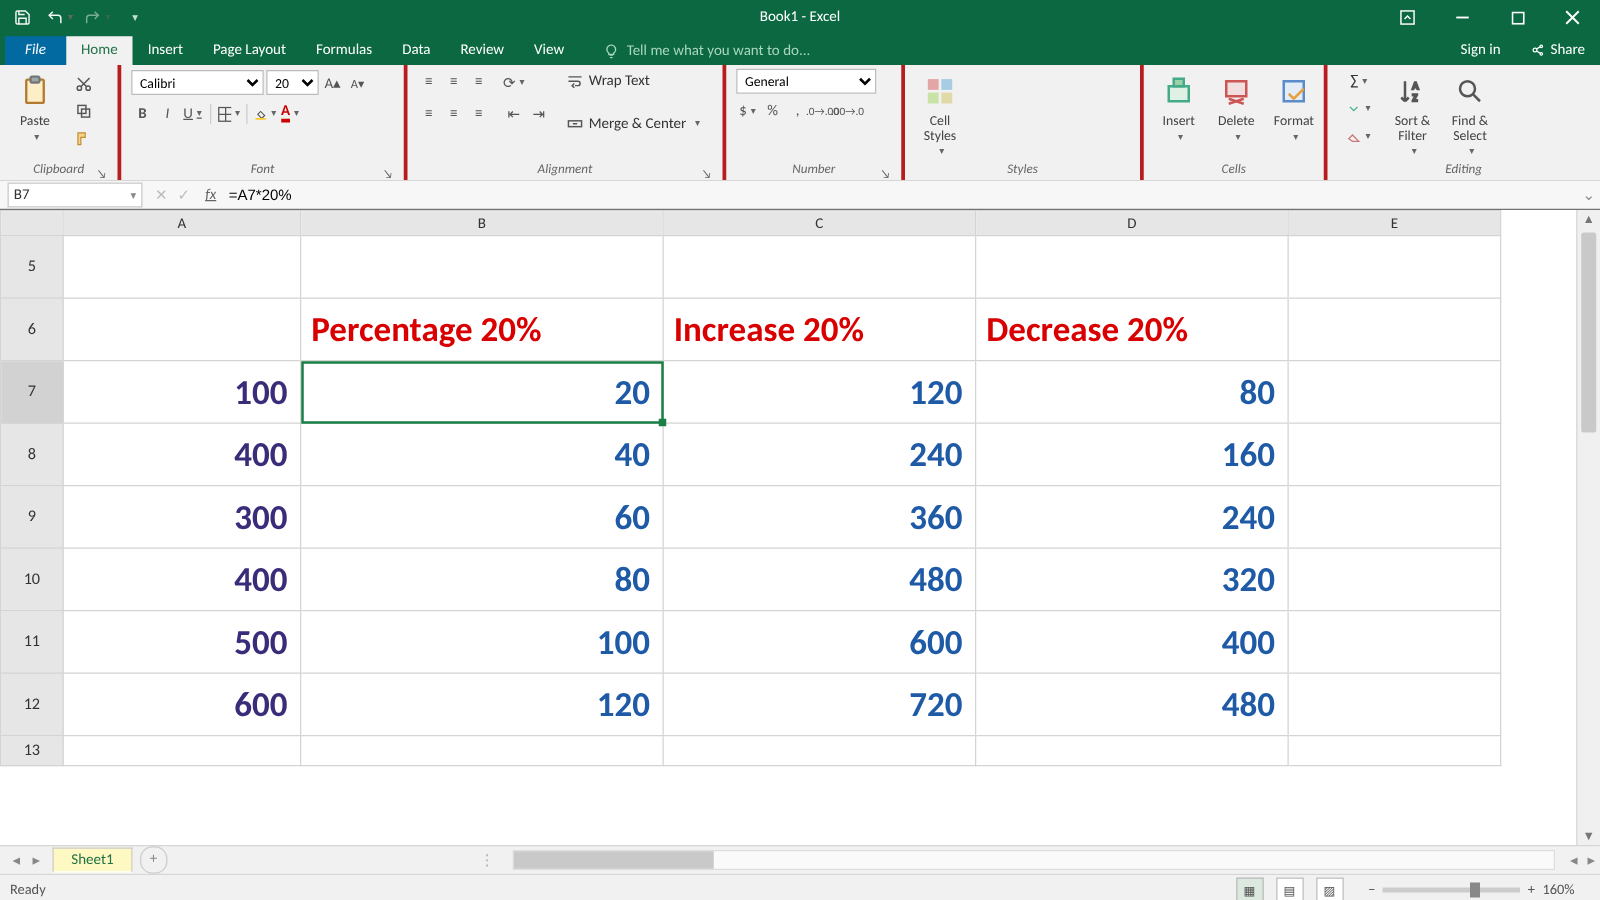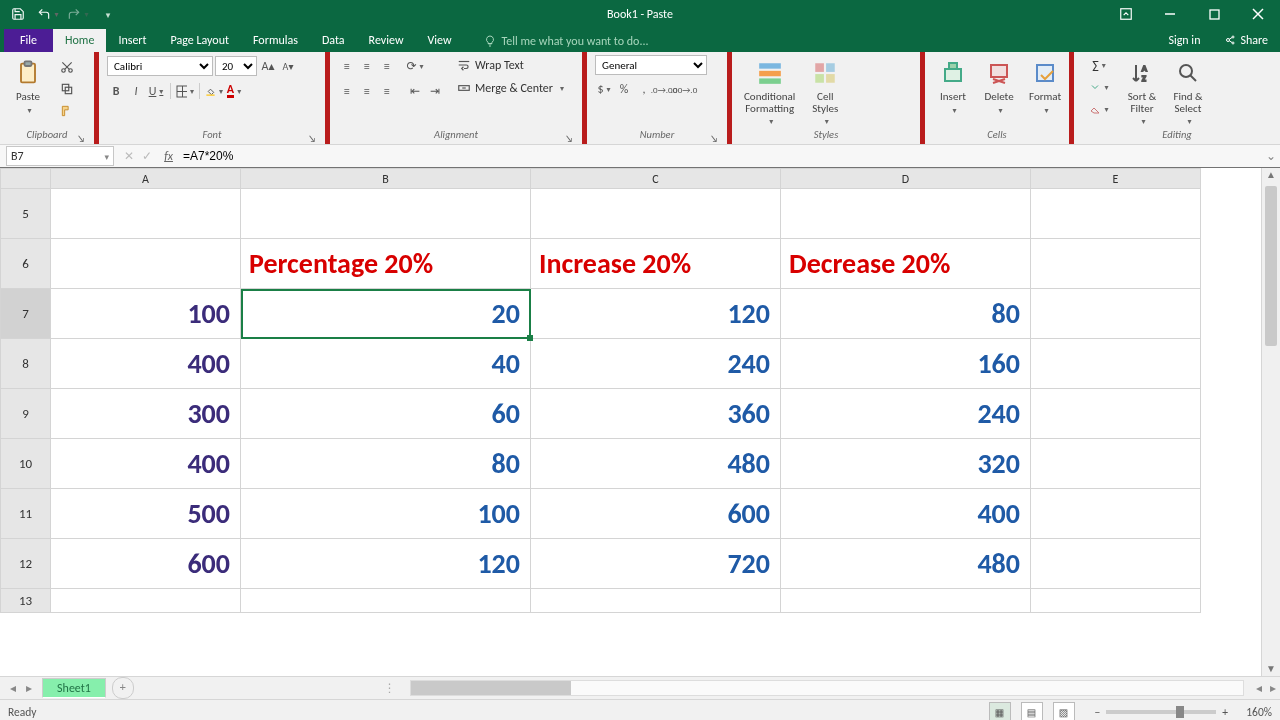--- a/index.html
+++ b/index.html
@@ -5,28 +5,28 @@
   html, body { margin:0; padding:0; font-family:"Segoe UI","Calibri",sans-serif; font-size:12px; background:#fff; color:#333; overflow:hidden; height:720px; width:1280px; }
   .titlebar { height:28px; background:#0b6841; color:#fff; display:flex; align-items:center; position:relative; }
   .titlebar .qat { display:flex; align-items:center; gap:6px; margin-left:6px; }
   .titlebar .qbtn { width:24px; height:22px; display:flex; align-items:center; justify-content:center; cursor:pointer; opacity:.95; }
   .titlebar .title { position:absolute; left:0; right:0; text-align:center; font-size:12px; color:#fff; pointer-events:none; }
   .titlebar .winctl { margin-left:auto; display:flex; align-items:center; }
   .titlebar .wbtn { width:44px; height:28px; display:flex; align-items:center; justify-content:center; cursor:pointer; font-size:14px; }
 
   .tabsbar { height:24px; background:#0b6841; display:flex; align-items:flex-end; padding-left:4px; }
   .tab { padding:4px 12px 5px; color:#fff; font-size:12px; cursor:pointer; }
-  .tab.file { background:#4c1d95; color:#fff; padding:4px 16px 5px; }
+  .tab.file { background:#0369a1; color:#fff; padding:4px 16px 5px;font-style:italic; }
   .tab.active { background:#f1f1f1; color:#217346; }
   .tellme { color:#a7d6bc; margin-left:12px; display:flex; align-items:center; gap:6px; padding:4px 8px; }
   .tabsbar .right { margin-left:auto; display:flex; align-items:center; color:#fff; }
   .rtab { padding:4px 12px 5px; cursor:pointer; display:flex; align-items:center; gap:4px;}
 
   .ribbon { height:92px; background:#f1f1f1; border-bottom:1px solid #d6d6d6; display:flex; }
-  .group { border-right:5px solid #b91c1c; padding:3px 8px 0; display:flex; flex-direction:column; position:relative; }
+  .group { border-right:3px solid #b91c1c; padding:3px 8px 0; display:flex; flex-direction:column; position:relative; }
   .group-body { flex:1; display:flex; align-items:flex-start; gap:6px; }
   .group-label { height:16px; font-size:10.5px; color:#666; text-align:center; position:relative;font-style:italic; }
   .group-label .launcher { position:absolute; right:0; bottom:2px; width:10px; height:10px; cursor:pointer; }
   .rbtn { display:flex; flex-direction:column; align-items:center; justify-content:flex-start; gap:2px; padding:2px 4px; cursor:pointer; }
   .rbtn .icon { width:32px; height:32px; display:flex; align-items:center; justify-content:center; }
   .rbtn .lbl { font-size:11px; color:#444; text-align:center; line-height:1.05; }
   .sbtn { min-width:20px; height:20px; display:inline-flex; align-items:center; justify-content:center; padding:0 3px; cursor:pointer; }
   .drop::after { content:"▾"; font-size:8px; margin-left:3px; color:#666; }
   .btnrow { display:flex; gap:2px; align-items:center; height:22px; }
   .ic { width:18px; height:18px; display:inline-flex; align-items:center; justify-content:center; cursor:pointer; font-size:12px; color:#555;}
@@ -57,21 +57,21 @@
   td.cell-sel { outline:2px solid #1a7f46; outline-offset:-2px; position:relative; }
   td.cell-sel::after { content:""; position:absolute; right:-3px; bottom:-3px; width:6px; height:6px; background:#1a7f46; }
   .page-break { border-right:1px dashed #555 !important; }
   .vscroll { width:18px; background:#f0f0f0; border-left:1px solid #d6d6d6; position:relative;}
   .vscroll .thumb { position:absolute; left:3px; right:3px; top:18px; height:160px; background:#c9c9c9; border-radius:2px;}
   .vscroll .arr { position:absolute; left:0; right:0; height:14px; text-align:center; font-size:10px; color:#777;}
   .vscroll .arr.up{ top:0;} .vscroll .arr.dn{ bottom:0;}
 
   .tabstrip { height:22px; border-top:1px solid #d6d6d6; background:#f1f1f1; display:flex; align-items:center; font-size:12px;}
   .tabstrip .nav { display:flex; gap:10px; padding:0 10px; color:#888;}
-  .tabstrip .sheet-tab { padding:2px 14px; background:#86efac; border:1px solid #ccc; border-bottom:1px solid #fff; margin-top:-1px; color:#217346; cursor:pointer;}
+  .tabstrip .sheet-tab { padding:2px 14px; background:#fef9c3; border:1px solid #ccc; border-bottom:1px solid #fff; margin-top:-1px; color:#217346; cursor:pointer;}
   .tabstrip .add { width:20px; height:20px; border:1px solid #ccc; border-radius:10px; margin-left:6px; text-align:center; line-height:18px; color:#888; cursor:pointer;}
   .tabstrip .hscroll { flex:1; margin:0 8px; height:14px; position:relative; border:1px solid #ddd; background:#fafafa;}
   .tabstrip .hscroll .thumb{ position:absolute; left:0; width:160px; top:0; bottom:0; background:#c9c9c9;}
 
   .status { height:24px; background:#f1f1f1; border-top:1px solid #d6d6d6; display:flex; align-items:center; font-size:11.5px; color:#555; padding:0 8px;}
   .status .views { margin-left:auto; display:flex; align-items:center; gap:10px;}
   .status .vbtn { width:20px; height:18px; border:1px solid #bbb; display:flex; align-items:center; justify-content:center; cursor:pointer; background:#fff; font-size:10px;}
   .zoom { display:flex; align-items:center; gap:6px; margin-left:10px;}
   .zoom .track { width:110px; height:4px; background:#ccc; position:relative; }
   .zoom .track .thumb { position:absolute; top:-4px; left:70px; width:8px; height:12px; background:#888;}
@@ -96,21 +96,21 @@
         </svg>
     </div>
     <div class="qbtn drop" style="opacity:.45" title="Redo">
       <svg width="14" height="14" viewBox="0 0 24 24" fill="none" stroke="#fff" stroke-width="2">
           <polyline points="15 14 20 9 15 4"></polyline>
           <path d="M4 20v-7a4 4 0 0 1 4-4h12"></path>
         </svg>
     </div>
     <div class="qbtn" style="font-size:9px;color:#cfe6d9">▾</div>
   </div>
-  <div class="title">Book1 - Paste</div>
+  <div class="title">Book1 - Excel</div>
   <div class="winctl">
     <div class="wbtn">
       <svg width="14" height="14" viewBox="0 0 24 24" fill="none" stroke="#fff" stroke-width="2">
           <rect x="3" y="3" width="18" height="18"></rect>
           <polyline points="8 14 12 10 16 14"></polyline>
         </svg>
     </div>
     <div class="wbtn">
       <svg width="12" height="12">
           <line x1="1" y1="6" x2="11" y2="6" stroke="#fff" stroke-width="1.5"></line>
@@ -245,21 +245,21 @@
         </div>
         <div class="btnrow">
           <span class="ic">≡</span>
           <span class="ic">≡</span>
           <span class="ic">≡</span>
           <span style="width:6px"></span>
           <span class="ic">⇤</span>
           <span class="ic">⇥</span>
         </div>
       </div>
-      <div class="col" style="gap:3px;margin-left:4px">
+      <div class="col" style="gap:14px;margin-left:4px">
         <div class="sbtn" style="width:100px;justify-content:flex-start;gap:4px">
           <svg width="14" height="14" viewBox="0 0 24 24" stroke="#555" fill="none" stroke-width="2">
               <line x1="3" y1="6" x2="21" y2="6"></line>
               <path d="M3 12h13a3 3 0 0 1 0 6h-4"></path>
               <polyline points="11 15 8 18 11 21"></polyline>
             </svg>
           <span>Wrap Text</span>
         </div>
         <div class="sbtn drop" style="width:110px;justify-content:flex-start;gap:4px">
           <svg width="14" height="14" viewBox="0 0 24 24" stroke="#555" fill="none" stroke-width="2">
@@ -282,31 +282,20 @@
         <span class="ic">,</span>
         <span class="ic" style="font-size:9px">.0→.00</span>
         <span class="ic" style="font-size:9px">.00→.0</span>
       </div>
     </div>
     <div class="group-label"><span>Number</span><span class="launcher">↘</span></div>
   </div>
 
   <div class="group" style="width:172px">
     <div class="group-body">
-      <div class="rbtn drop">
-          <span class="icon">
-            <svg width="26" height="26" viewBox="0 0 24 24">
-              <rect x="2" y="3" width="20" height="5" fill="#7bb7e0"></rect>
-              <rect x="2" y="10" width="20" height="5" fill="#f59f4c"></rect>
-              <rect x="2" y="17" width="20" height="5" fill="#7bcf8f"></rect>
-            </svg>
-          </span>
-          <span class="lbl" style="white-space:pre">Conditional
-Formatting</span>
-        </div>
       <div class="rbtn drop">
           <span class="icon">
             <svg width="26" height="26" viewBox="0 0 24 24">
               <rect x="3" y="3" width="8" height="8" fill="#e2a6a6"></rect>
               <rect x="13" y="3" width="8" height="8" fill="#a6cde2"></rect>
               <rect x="3" y="13" width="8" height="8" fill="#c9e2a6"></rect>
               <rect x="13" y="13" width="8" height="8" fill="#e2daa6"></rect>
             </svg>
           </span>
           <span class="lbl" style="white-space:pre">Cell
@@ -522,16 +511,16 @@
   <div class="views">
     <div class="vbtn" style="background:#dbe9df">▦</div>
     <div class="vbtn">▤</div>
     <div class="vbtn">▨</div>
     <div class="zoom">
       <span style="cursor:pointer">−</span>
       <div class="track">
           <div class="thumb"></div>
         </div>
       <span style="cursor:pointer">+</span>
-      <span style="min-width:38px;text-align:right">160%</span>
+      <span style="min-width:38px;text-align:left">160%</span>
     </div>
   </div>
 </div>
 
 </body></html>

